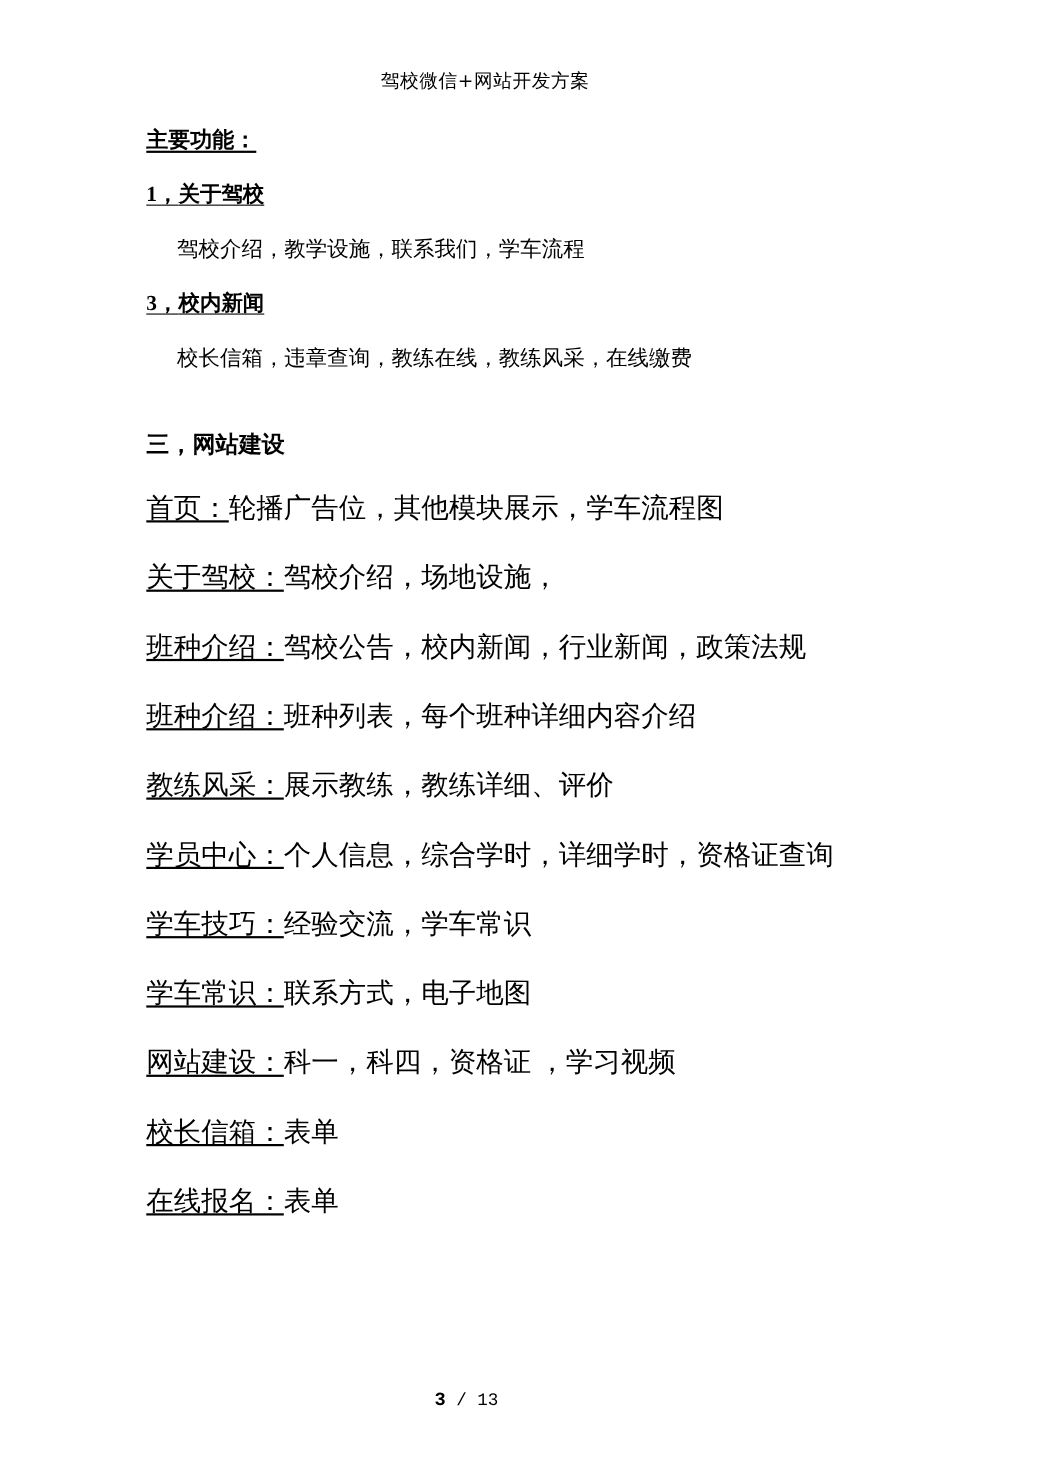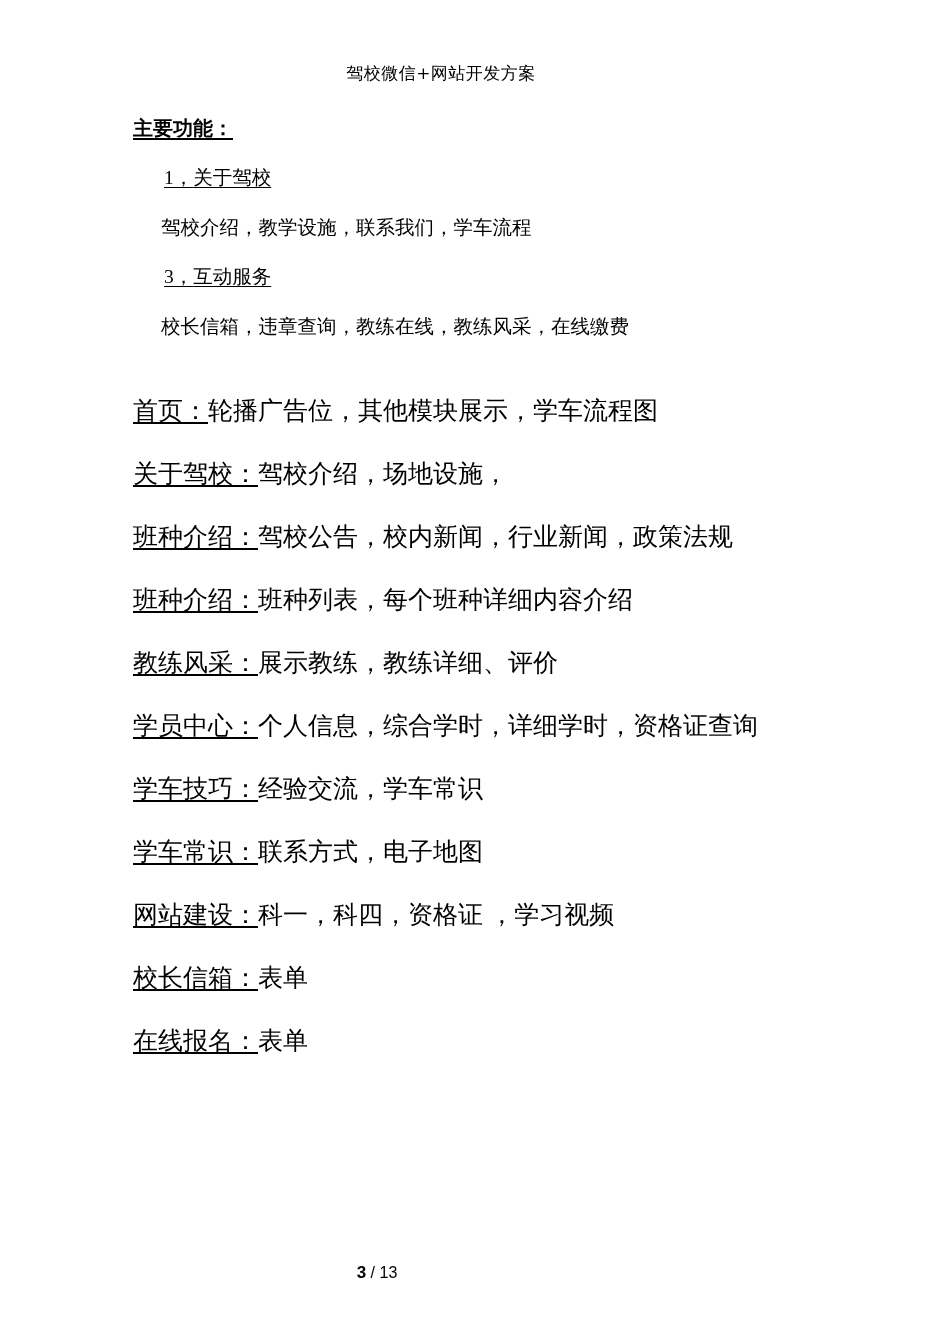--- a/index.html
+++ b/index.html
@@ -45,22 +45,21 @@
     white-space: pre-wrap;
   }
   .blk {
     margin-bottom: 30px;
   }
   .u {
     text-decoration: underline;
     text-underline-offset: 3px;
   }
   .bold {
-    font-weight: normal;
-    margin-left: 31px;
+    font-weight: bold;
   }
   .indent-1 {
     padding-left: 28px;
   }
   .heading-main {
     font-weight: bold;
     font-size: 20px;
   }
   .section-title {
     font-weight: bold;
@@ -78,21 +77,22 @@
   .spacer-lg {
     height: 28px;
   }
   .footer {
     position: absolute;
     bottom: 58px;
     left: 0;
     width: 754px;
     text-align: center;
     font-size: 16px;
-    font-family: Liberation Sans, sans-serif;
+    font-family: Liberation Mono, monospace;
+    padding-left: 47px;
   }
   .footer .pnum {
     font-weight: bold;
     font-size: 17px;
   }
   .footer .ptot {
     font-size: 16px;
   }
 </style>
 </head>
@@ -110,28 +110,31 @@
 
     <div class="blk">
       <div class="line bold"><span class="u">1，</span><span class="u">关于驾校</span></div>
     </div>
     <div class="blk indent-1">
       <div class="line">驾校介绍，教学设施，联系我们，学车流程</div>
     </div>
 
 
     <div class="blk">
-      <div class="line bold"><span class="u">3，</span><span class="u">互动服务</span></div>
+      <div class="line bold"><span class="u">3，</span><span class="u">校内新闻</span></div>
     </div>
     <div class="blk indent-1">
       <div class="line">校长信箱，违章查询，教练在线，教练风采，在线缴费</div>
     </div>
 
     <div class="spacer-lg"></div>
 
+    <div class="blk">
+      <div class="line section-title">三，网站建设</div>
+    </div>
 
     <div class="row"><span class="label">首页：</span><span>轮播广告位，其他模块展示，学车流程图</span></div>
     <div class="row"><span class="label">关于驾校：</span><span>驾校介绍，场地设施，</span></div>
     <div class="row"><span class="label">班种介绍：</span><span>驾校公告，校内新闻，行业新闻，政策法规</span></div>
     <div class="row"><span class="label">班种介绍：</span><span>班种列表，每个班种详细内容介绍</span></div>
     <div class="row"><span class="label">教练风采：</span><span>展示教练，教练详细、评价</span></div>
     <div class="row"><span class="label">学员中心：</span><span>个人信息，综合学时，详细学时，资格证查询</span></div>
     <div class="row"><span class="label">学车技巧：</span><span>经验交流，学车常识</span></div>
     <div class="row"><span class="label">学车常识：</span><span>联系方式，电子地图</span></div>
     <div class="row"><span class="label">网站建设：</span><span>科一，科四，资格证 ，学习视频</span></div>

